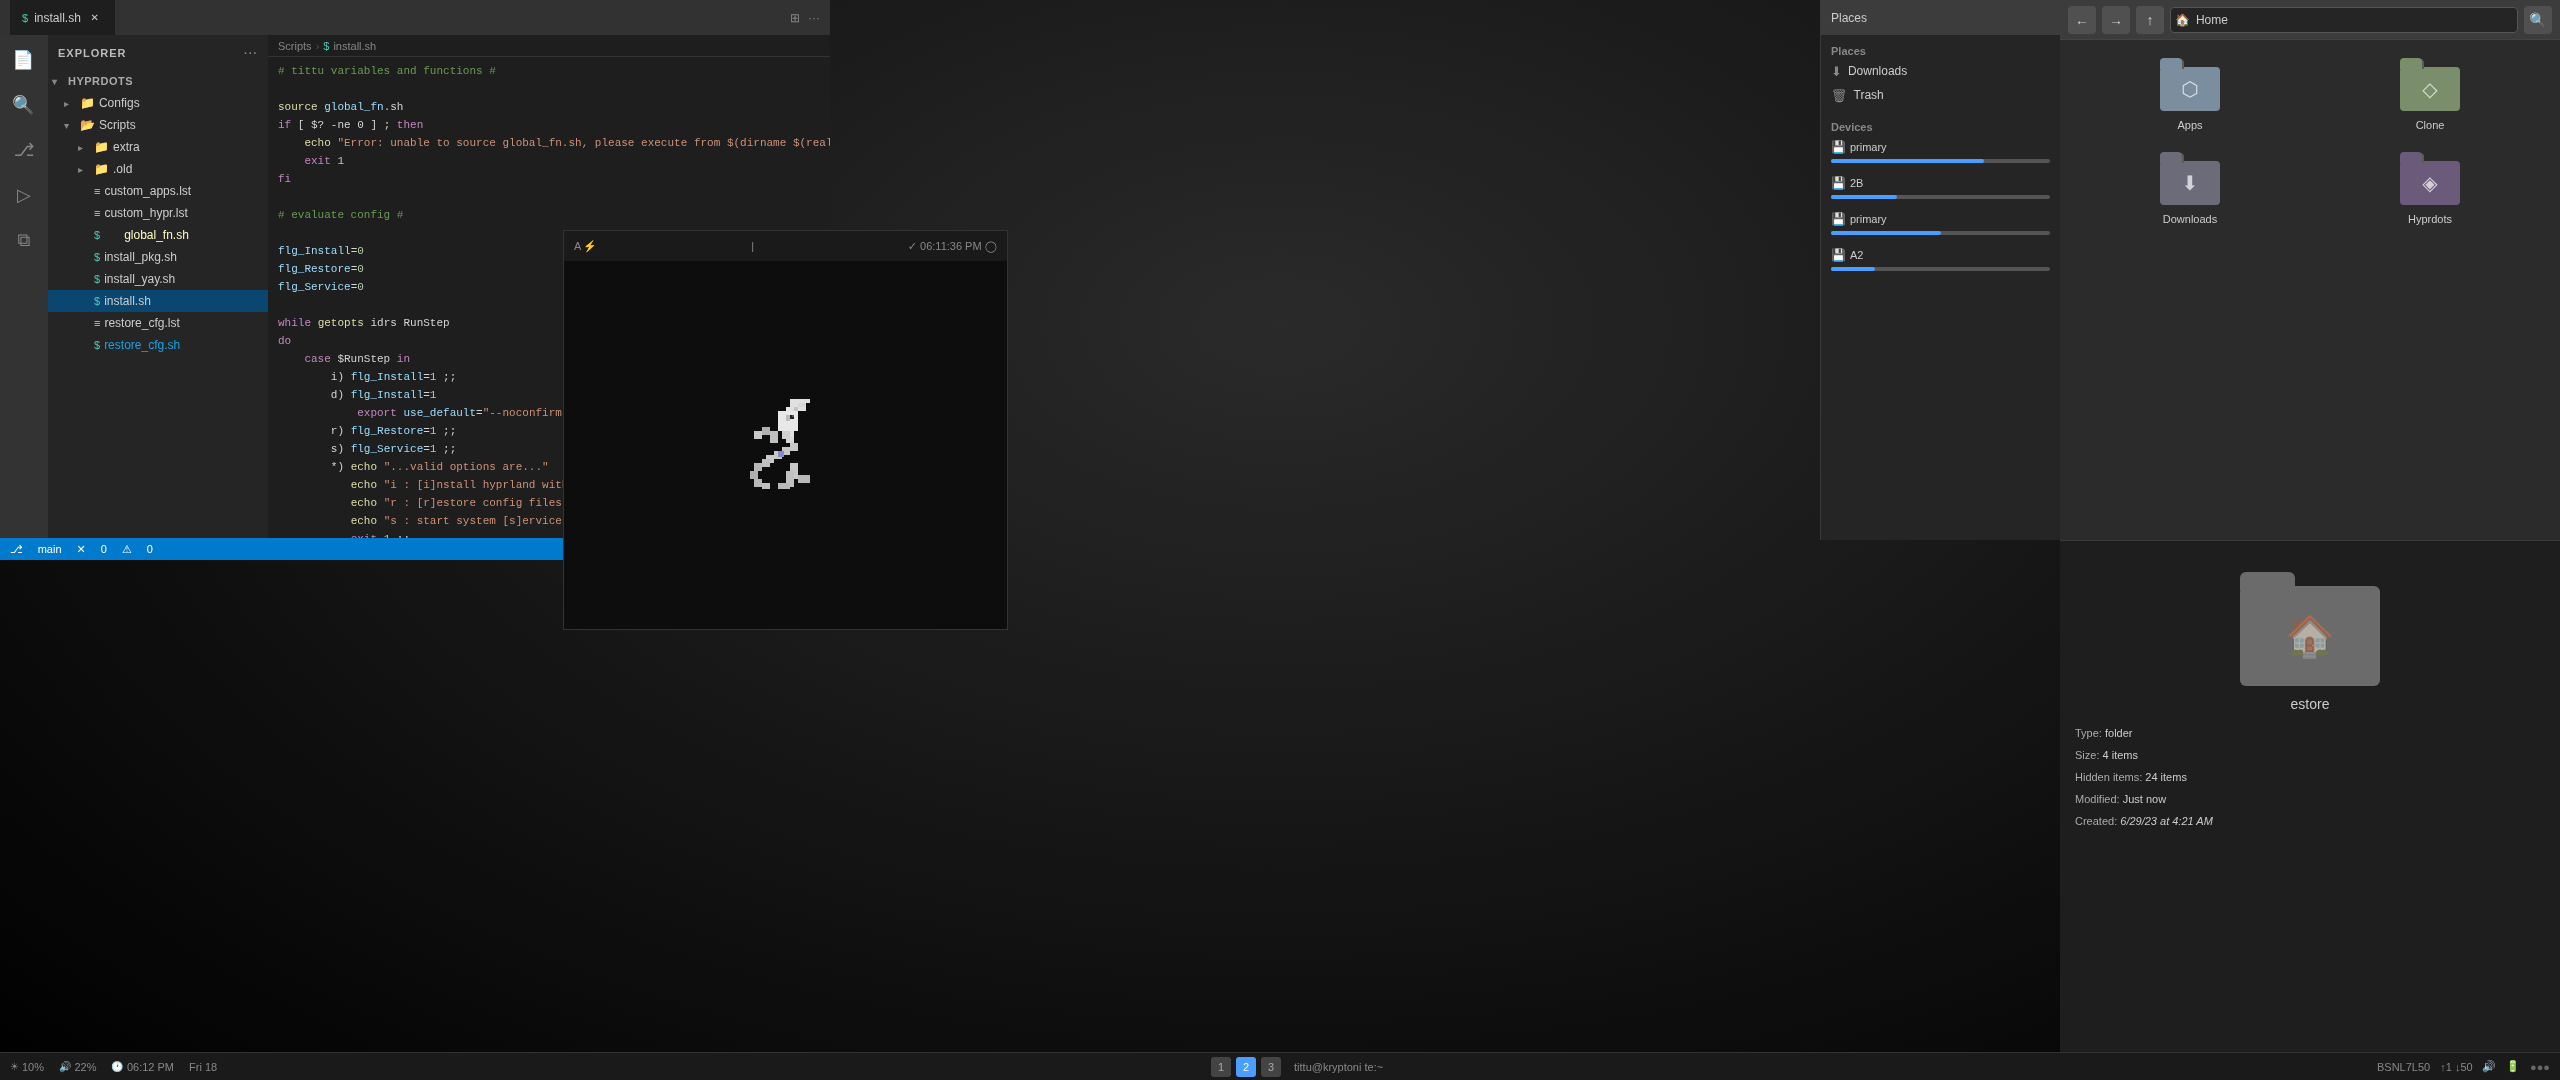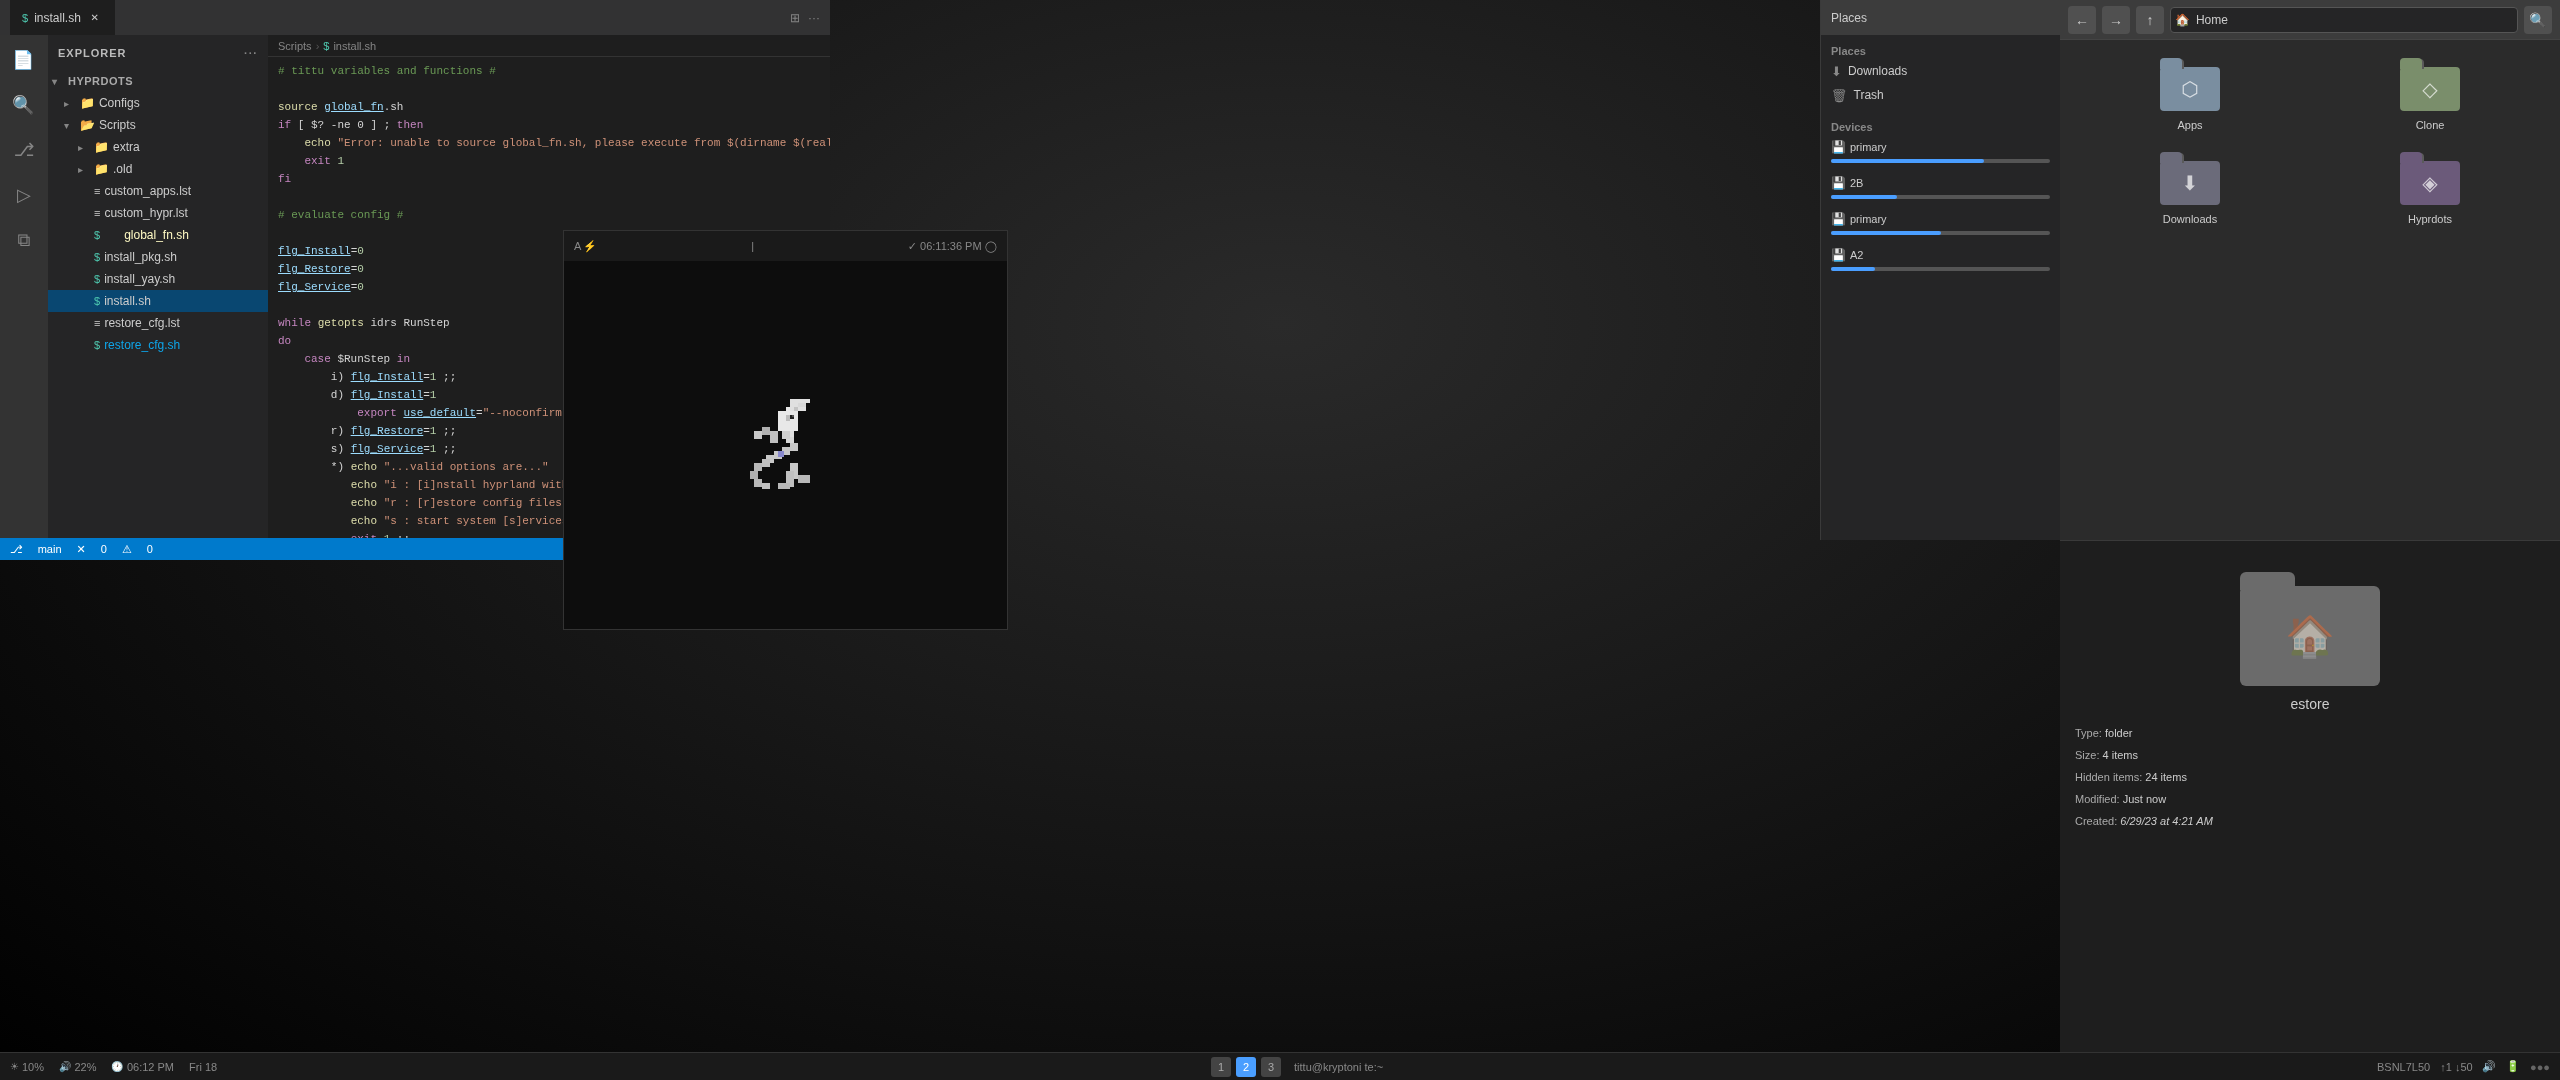--- a/index.html
+++ b/index.html
@@ -398,21 +398,21 @@
       gap: 10px;
       font-size: 11px;
       color: #888;
     }
 
     
     .c-comment { color: #6a9955; }
     .c-keyword { color: #c586c0; }
     .c-string { color: #ce9178; }
     .c-func { color: #dcdcaa; }
-    .c-var { color: #9cdcfe; text-decoration: underline; }
+    .c-var { color: #9cdcfe; }
     .c-num { color: #b5cea8; }
     .c-op { color: #d4d4d4; }
   </style>
 </head>
 <body>
 
 <div class="desktop"></div>
 
 <div class="vscode-window">
 

